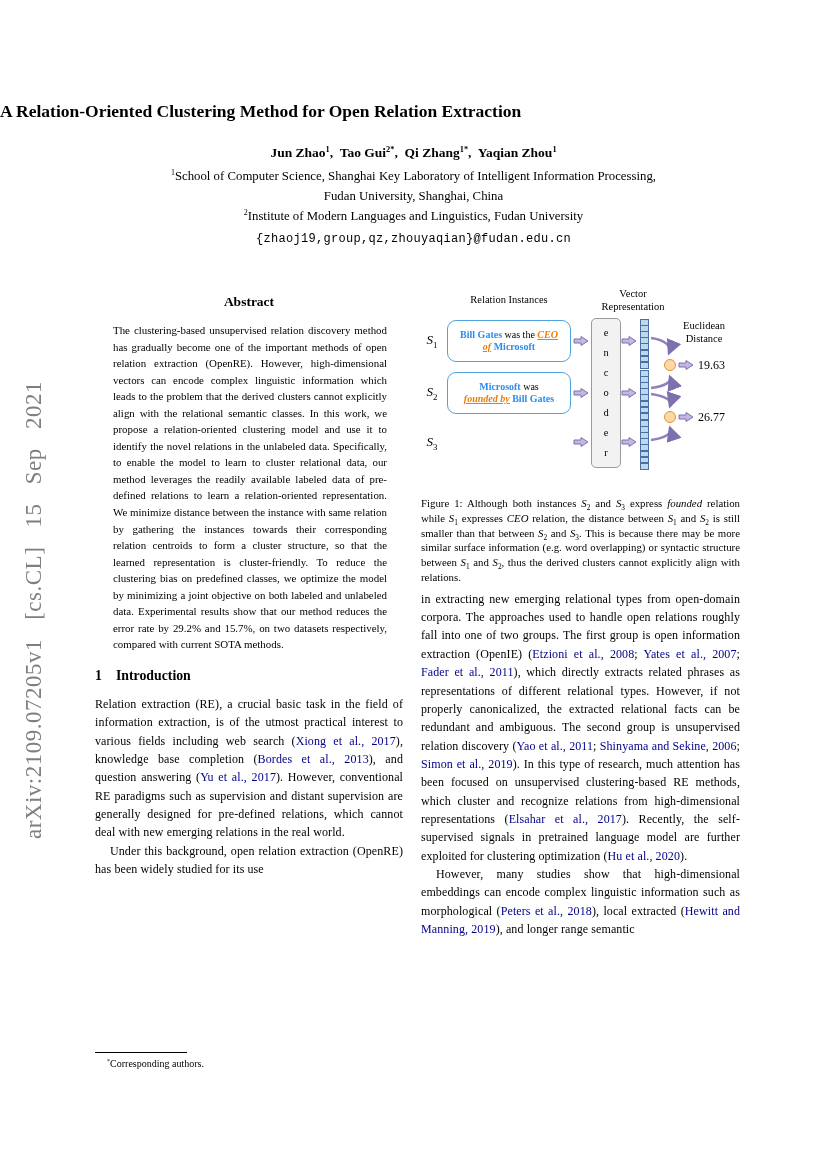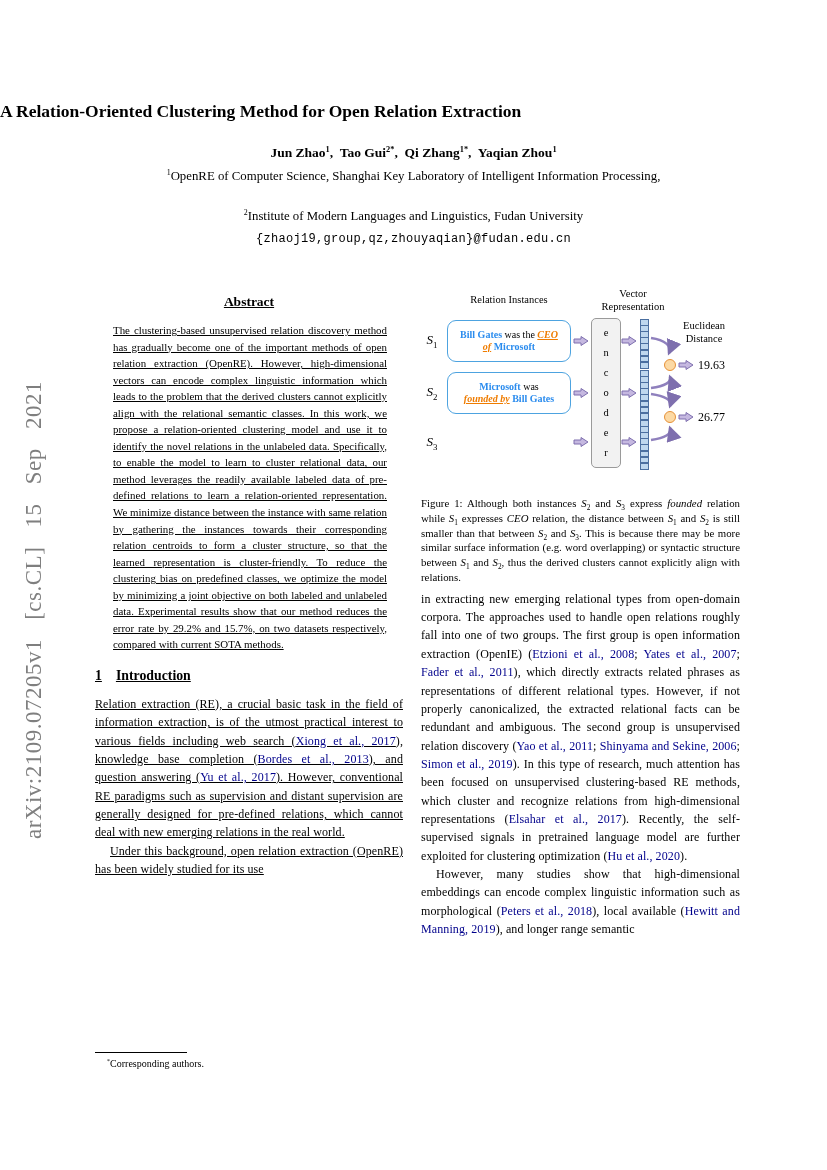--- a/index.html
+++ b/index.html
@@ -15,21 +15,21 @@
          font-size:17.5px;font-weight:bold;}
   .authors{position:absolute;left:0;right:0;top:145px;text-align:center;
            font-size:13.5px;font-weight:bold;}
   .affil{position:absolute;left:0;right:0;text-align:center;font-size:12.8px;}
   .a1{top:169px}.a2{top:189px}.a3{top:209px}
   .email{position:absolute;left:0;right:0;top:232px;text-align:center;
          font-family:"Liberation Mono",monospace;font-size:12px;letter-spacing:.3px;}
 
   
   .col{position:absolute;top:288px;}
-  .col-left{left:95px;width:308px;text-decoration:underline;}
+  .col-left{left:95px;width:308px;}
   .col-right{left:421px;width:319px;}
 
   .abs-head{text-align:center;font-weight:bold;font-size:13.5px;margin:6px 0 12px 0;}
   .abs-body{margin:0 16px 0 18px;font-size:10.9px;line-height:16.55px;text-align:justify;}
   .sec-head{font-size:13.8px;font-weight:bold;margin:15px 0 11px 0;}
   .sec-num{margin-right:14px;}
   .body-p{margin:0;font-size:12px;line-height:18.35px;text-align:justify;letter-spacing:.1px;}
   .body-p.indent{text-indent:15px;}
   .mt{margin-top:5px;}
 
@@ -78,21 +78,22 @@
 </style>
 </head>
 <body>
 
 <div class="page">
 
   <div class="arxiv">arXiv:2109.07205v1 [cs.CL] 15 Sep 2021</div>
 
   <h1 class="title">A Relation-Oriented Clustering Method for Open Relation Extraction</h1>
   <div class="authors"><span>Jun Zhao</span><span class="sg-sup">1</span><span>,&nbsp; </span><span>Tao Gui</span><span class="sg-sup">2*</span><span>,&nbsp; </span><span>Qi Zhang</span><span class="sg-sup">1*</span><span>,&nbsp; </span><span>Yaqian Zhou</span><span class="sg-sup">1</span></div>
-  <div class="affil a1"><span class="sg-sup">1</span><span>OpenRE of Computer Science, Shanghai Key Laboratory of Intelligent Information Processing,</span></div>
+  <div class="affil a1"><span class="sg-sup">1</span><span>School of Computer Science, Shanghai Key Laboratory of Intelligent Information Processing,</span></div>
+  <div class="affil a2">Fudan University, Shanghai, China</div>
   <div class="affil a3"><span class="sg-sup">2</span><span>Institute of Modern Languages and Linguistics, Fudan University</span></div>
   <div class="email">{zhaoj19,group,qz,zhouyaqian}@fudan.edu.cn</div>
 
   <div class="col col-left">
     <div class="abs-head">Abstract</div>
     <div class="abs-body">The clustering-based unsupervised relation discovery method has gradually become one of the important methods of open relation extraction (OpenRE). However, high-dimensional vectors can encode complex linguistic information which leads to the problem that the derived clusters cannot explicitly align with the relational semantic classes. In this work, we propose a relation-oriented clustering model and use it to identify the novel relations in the unlabeled data. Specifically, to enable the model to learn to cluster relational data, our method leverages the readily available labeled data of pre-defined relations to learn a relation-oriented representation. We minimize distance between the instance with same relation by gathering the instances towards their corresponding relation centroids to form a cluster structure, so that the learned representation is cluster-friendly. To reduce the clustering bias on predefined classes, we optimize the model by minimizing a joint objective on both labeled and unlabeled data. Experimental results show that our method reduces the error rate by 29.2% and 15.7%, on two datasets respectively, compared with current SOTA methods.</div>
     <h2 class="sec-head"><span class="sec-num">1</span><span>Introduction</span></h2>
     <p class="body-p"><span>Relation extraction (RE), a crucial basic task in the field of information extraction, is of the utmost practical interest to various fields including web search (</span><span class="sg-cite">Xiong et al., 2017</span><span>), knowledge base completion (</span><span class="sg-cite">Bordes et al., 2013</span><span>), and question answering (</span><span class="sg-cite">Yu et al., 2017</span><span>). However, conventional RE paradigms such as supervision and distant supervision are generally designed for pre-defined relations, which cannot deal with new emerging relations in the real world.</span></p>
     <p class="body-p indent"><span>Under this background, open relation extraction (OpenRE) has been widely studied for its use</span></p>
   </div>
@@ -206,16 +207,16 @@
 
       <div class="dist-circle c1"></div>
       <div class="dist-circle c2"></div>
       <div class="dist-num n1">19.63</div>
       <div class="dist-num n2">26.77</div>
     </div>
 
     <div class="caption"><span>Figure 1: Although both instances </span><span class="sg-cal">S</span><span class="sg-sub">2</span><span> and </span><span class="sg-cal">S</span><span class="sg-sub">3</span><span> express </span><span class="sg-i">founded</span><span> relation while </span><span class="sg-cal">S</span><span class="sg-sub">1</span><span> expresses </span><span class="sg-i">CEO</span><span> relation, the distance between </span><span class="sg-cal">S</span><span class="sg-sub">1</span><span> and </span><span class="sg-cal">S</span><span class="sg-sub">2</span><span> is still smaller than that between </span><span class="sg-cal">S</span><span class="sg-sub">2</span><span> and </span><span class="sg-cal">S</span><span class="sg-sub">3</span><span>. This is because there may be more similar surface information (e.g. word overlapping) or syntactic structure between </span><span class="sg-cal">S</span><span class="sg-sub">1</span><span> and </span><span class="sg-cal">S</span><span class="sg-sub">2</span><span>, thus the derived clusters cannot explicitly align with relations.</span></div>
 
     <p class="body-p mt"><span>in extracting new emerging relational types from open-domain corpora. The approaches used to handle open relations roughly fall into one of two groups. The first group is open information extraction (OpenIE) (</span><span class="sg-cite">Etzioni et al., 2008</span><span>; </span><span class="sg-cite">Yates et al., 2007</span><span>; </span><span class="sg-cite">Fader et al., 2011</span><span>), which directly extracts related phrases as representations of different relational types. However, if not properly canonicalized, the extracted relational facts can be redundant and ambiguous. The second group is unsupervised relation discovery (</span><span class="sg-cite">Yao et al., 2011</span><span>; </span><span class="sg-cite">Shinyama and Sekine, 2006</span><span>; </span><span class="sg-cite">Simon et al., 2019</span><span>). In this type of research, much attention has been focused on unsupervised clustering-based RE methods, which cluster and recognize relations from high-dimensional representations (</span><span class="sg-cite">Elsahar et al., 2017</span><span>). Recently, the self-supervised signals in pretrained language model are further exploited for clustering optimization (</span><span class="sg-cite">Hu et al., 2020</span><span>).</span></p>
-    <p class="body-p indent"><span>However, many studies show that high-dimensional embeddings can encode complex linguistic information such as morphological (</span><span class="sg-cite">Peters et al., 2018</span><span>), local available (</span><span class="sg-cite">Hewitt and Manning, 2019</span><span>), and longer range semantic</span></p>
+    <p class="body-p indent"><span>However, many studies show that high-dimensional embeddings can encode complex linguistic information such as morphological (</span><span class="sg-cite">Peters et al., 2018</span><span>), local extracted (</span><span class="sg-cite">Hewitt and Manning, 2019</span><span>), and longer range semantic</span></p>
   </div>
 
 </div>
 
 </body></html>

